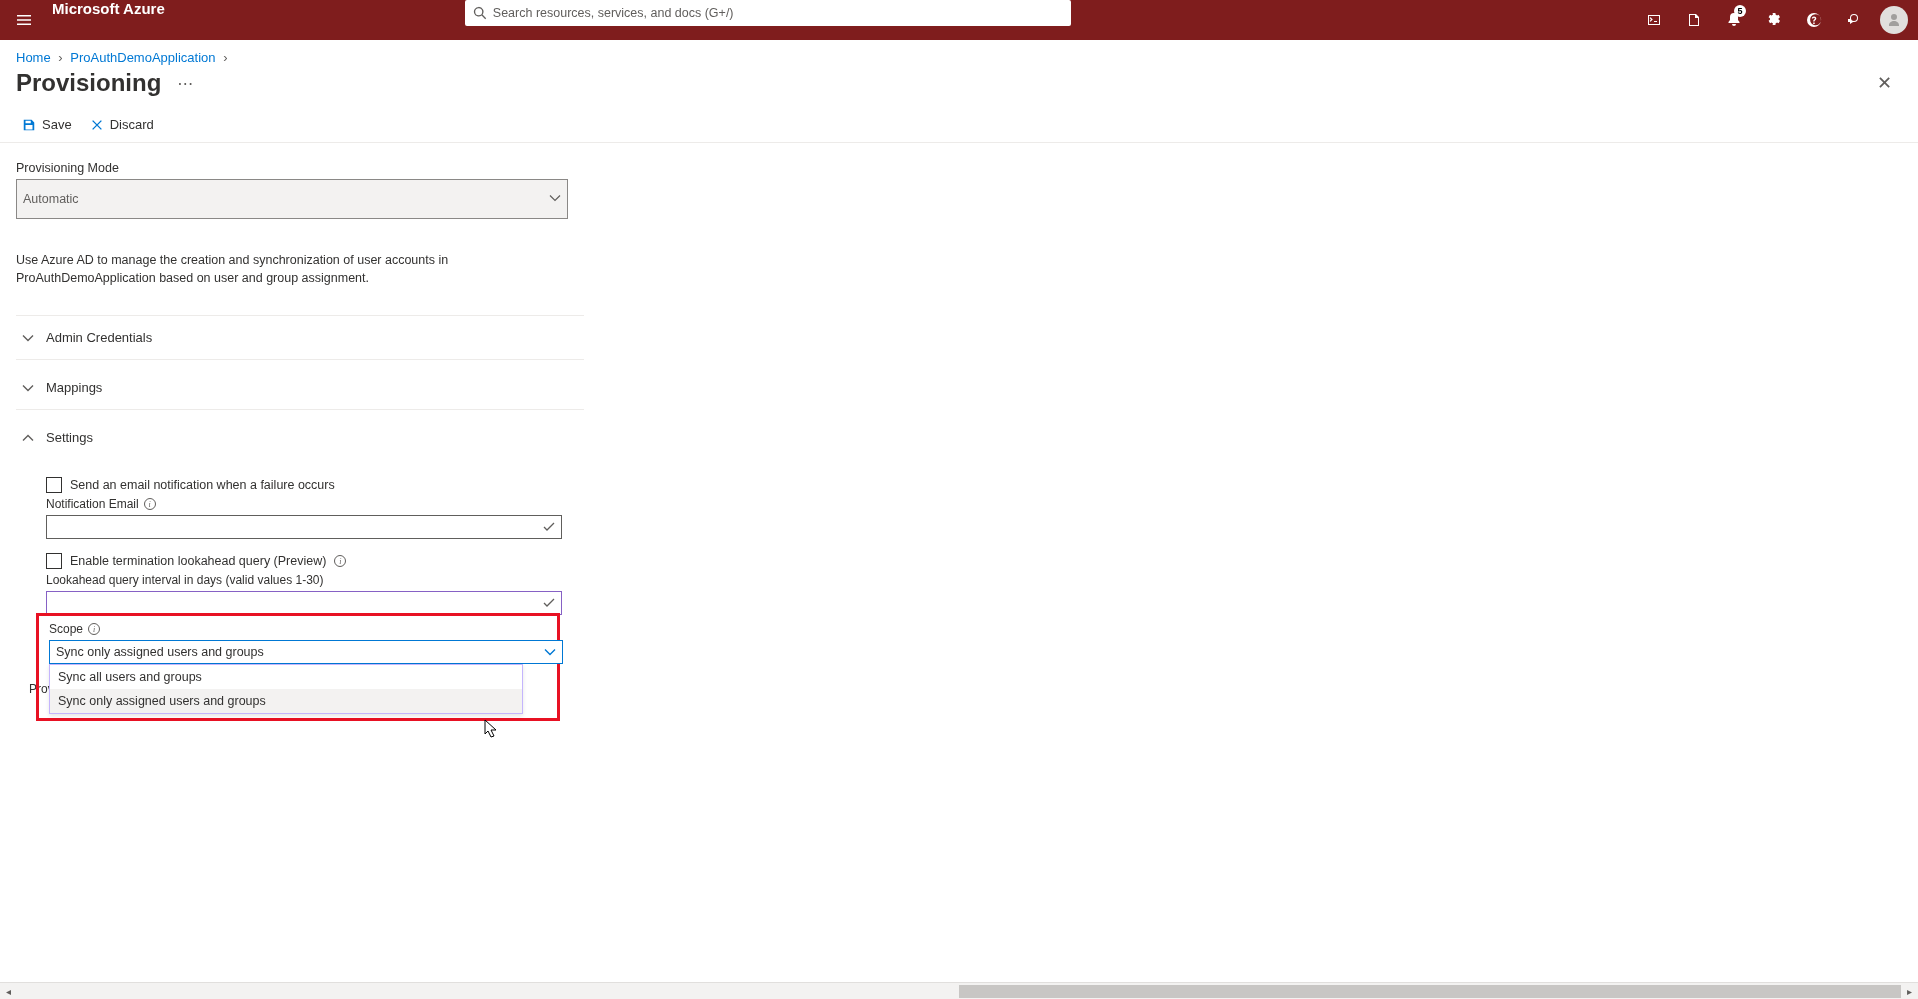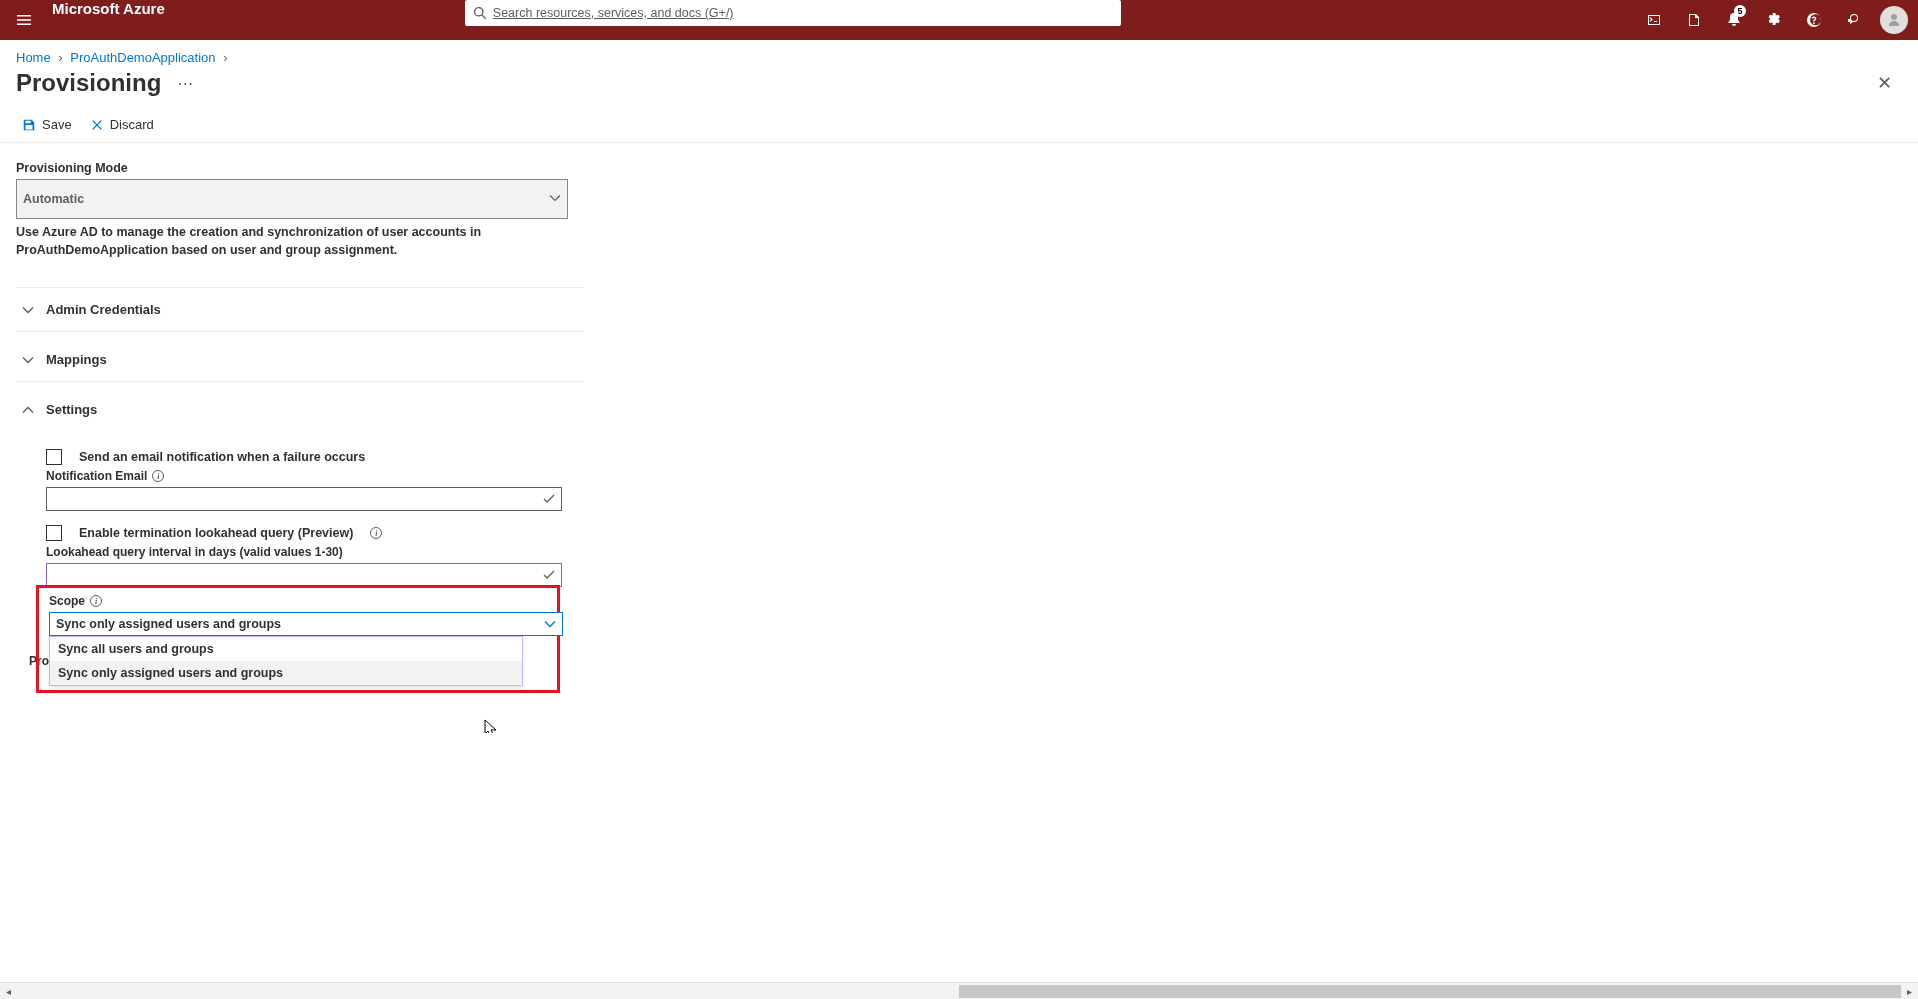--- a/index.html
+++ b/index.html
@@ -4,21 +4,21 @@
 <style>
   * { box-sizing: border-box; margin: 0; padding: 0; font-family: "Segoe UI", Arial, sans-serif; }
   body { background: #ffffff; color: #323130; font-size: 13px; overflow: hidden; }
 
   
   .topbar { background: #7f1d1d; height: 40px; display: flex; color: #fff; }
   .menu-btn { width: 48px; display: flex; justify-content: center; align-items: center; height: 100%; cursor: pointer; }
   .menu-btn svg { width: 16px; height: 16px; fill: #fff; }
   .brand { font-size: 15px; font-weight: 600; padding-left: 4px; }
   .search-wrap { flex: 0 0 auto; margin-left: 300px; }
-  .search { background: #ffffff; width: 656px; height: 26px; border-radius: 2px; display: flex; align-items: center; padding: 0 8px; color: #605e5c; text-decoration: underline; }
+  .search { background: #ffffff; width: 606px; height: 26px; border-radius: 2px; display: flex; align-items: center; padding: 0 8px; color: #605e5c; }
   .search svg { width: 14px; height: 14px; fill: #605e5c; margin-right: 6px; }
   .search span { font-size: 12.5px; }
   .top-spacer { flex: 1; }
   .top-icons { display: flex; align-items: center; height: 100%; }
   .top-icon { width: 40px; height:100%; display:flex; align-items:center; justify-content:center; cursor:pointer; position: relative; }
   .top-icon svg { width: 16px; height: 16px; fill:#fff; }
   .badge { position:absolute; top:5px; right:8px; background:#fff; color:#000; border-radius:8px; font-size:9px; min-width:12px; height:12px; line-height:12px; text-align:center; font-weight:600; }
   .avatar { width: 28px; height:28px; border-radius:50%; background:#e1dfdd; margin: 0 10px 0 6px; display:flex; align-items:center; justify-content:center; }
   .avatar svg { width:16px; height:16px; fill:#a19f9d; }
 
@@ -32,35 +32,35 @@
   .page-title { font-size: 24px; font-weight:600; }
   .ellipsis { margin-left: 16px; color:#605e5c; font-size:16px; cursor:pointer; }
   .close-blade { margin-left:auto; margin-right: 10px; cursor:pointer; font-size:18px; color:#605e5c; }
 
   
   .cmdbar { padding: 14px 16px 10px 22px; border-bottom: 1px solid #edebe9; display:flex; gap: 18px; }
   .cmd { display:flex; align-items:center; gap:6px; cursor:pointer; font-size:13px; color:#323130; }
   .cmd svg { width:14px; height:14px; }
 
   
-  .content { padding: 18px 16px 40px 16px; max-width: 600px; position: relative; font-weight: bold; }
+  .content { padding: 18px 16px 40px 16px; max-width: 600px; position: relative; }
   .field-label { font-size:12.5px; color:#323130; margin-bottom:4px; display:block; }
   .select-box { width: 552px; height: 40px; border:1px solid #8a8886; background:#f3f2f1; display:flex; align-items:center; padding:0 6px; font-size:12.5px; color:#605e5c; position:relative; }
   .select-box.disabled { background:#f3f2f1; color:#605e5c; }
   .select-box .chev { margin-left:auto; }
   .select-box svg { width:12px; height:12px; fill:#605e5c; }
-  .desc { font-size:12.5px; color:#323130; margin-top: 4px; max-width: 552px; line-height:1.45; }
+  .desc { font-size:12.5px; color:#323130; margin-top: 32px; max-width: 552px; line-height:1.45; }
 
   
   .acc { border-bottom:1px solid #edebe9; padding: 14px 0; margin-top:6px; cursor:pointer; display:flex; align-items:center; gap:12px; font-size:13px; }
   .acc svg { width:12px; height:12px; fill:#605e5c; margin-left: 6px; }
   .acc-first { margin-top: 28px; border-top:1px solid #edebe9; }
 
   .settings-body { padding: 18px 0 0 30px; }
-  .chk-row { display:flex; align-items:center; gap:17px; margin-bottom:4px; }
+  .chk-row { display:flex; align-items:center; gap:8px; margin-bottom:4px; }
   .chk { width:16px; height:16px; border:1px solid #323130; background:#fff; cursor:pointer; }
   .chk-label { font-size:12.5px; }
   .sub-label { font-size:12px; color:#323130; margin-top:2px; display:flex; align-items:center; gap:5px; }
   .info-ic { width:12px; height:12px; border:1px solid #605e5c; border-radius:50%; display:inline-flex; align-items:center; justify-content:center; font-size:8px; color:#605e5c; font-style:italic; font-family: Georgia, serif; }
   .text-input { width: 516px; height:24px; border:1px solid #605e5c; padding: 0 6px; font-size:12.5px; display:flex; align-items:center; margin-top:4px; margin-bottom: 14px; position:relative; }
   .text-input.purple { border-color: #8661c5; }
   .text-input svg { width:12px; height:12px; fill:#605e5c; margin-left:auto; }
 
   
   .hl-box { border: 3px solid #e81123; padding: 4px 6px 4px 6px; margin-left: -10px; margin-top: -4px; width: 524px; position:relative; }

